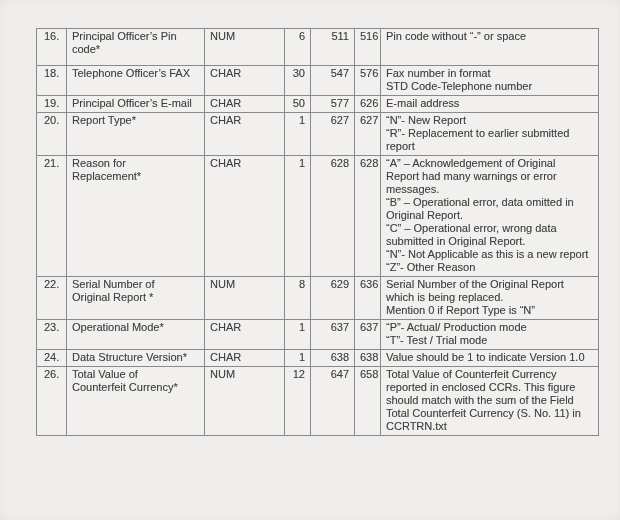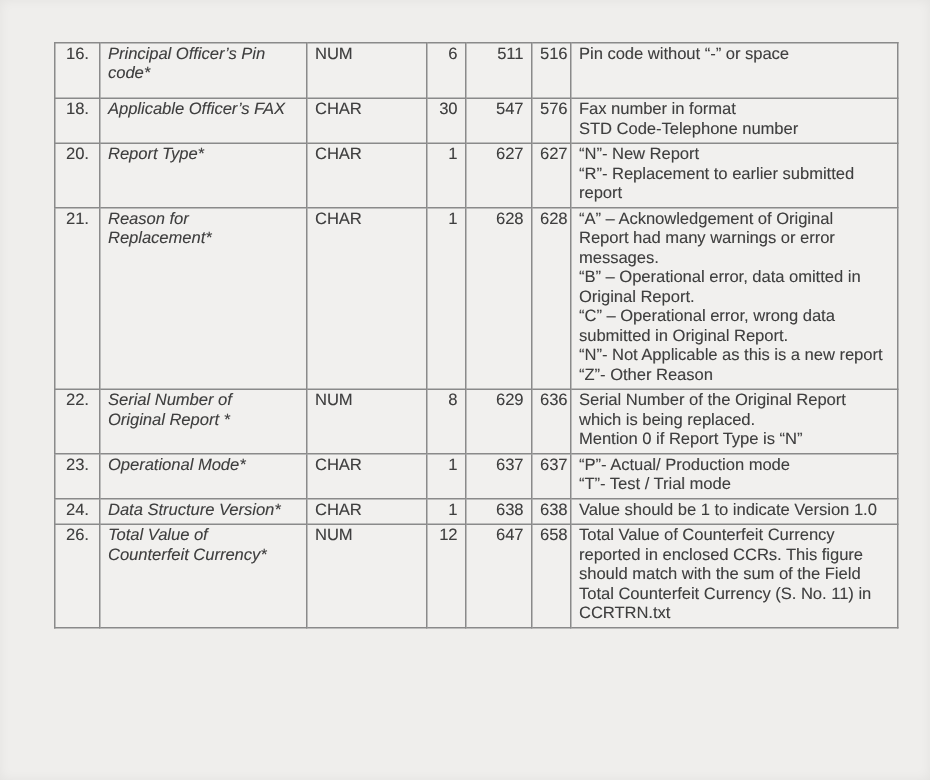--- a/index.html
+++ b/index.html
@@ -30,21 +30,21 @@
   }
   .spec-table td {
     border: 1px solid var(--border-color, #8a8a8a);
     vertical-align: top;
     padding: 1px 4px 2px 5px;
     background: #f1f0ee;
     overflow: hidden;
   }
   .spec-table tr:first-child td { height: 33px; }
   td.c-no     { padding-left: 7px; }
-  td.c-field  { white-space: pre-line; font-style: italic; }
+  td.c-field  { white-space: pre-line; }
   td.c-type   { }
   td.c-num    { text-align: right; padding-right: 5px; }
   td.c-desc   { white-space: pre-line; margin-top: 39px; }
 </style>
 </head>
 <body>
 
 <div class="page" style="background: rgb(239, 238, 236);">
   <table class="spec-table">
     <colgroup>
@@ -62,27 +62,36 @@
       <td class="c-field">Principal Officer’s Pin
 code*</td>
       <td class="c-type">NUM</td>
       <td class="c-num">6</td>
       <td class="c-num">511</td>
       <td class="c-num">516</td>
       <td class="c-desc">Pin code without “-” or space</td>
     </tr>
         <tr>
       <td class="c-no">18.</td>
-      <td class="c-field">Applicable Officer’s FAX</td>
+      <td class="c-field">Telephone Officer’s FAX</td>
       <td class="c-type">CHAR</td>
       <td class="c-num">30</td>
       <td class="c-num">547</td>
       <td class="c-num">576</td>
       <td class="c-desc">Fax number in format
 STD Code-Telephone number</td>
+    </tr>
+        <tr>
+      <td class="c-no">19.</td>
+      <td class="c-field">Principal Officer’s E-mail</td>
+      <td class="c-type">CHAR</td>
+      <td class="c-num">50</td>
+      <td class="c-num">577</td>
+      <td class="c-num">626</td>
+      <td class="c-desc">E-mail address</td>
     </tr>
         <tr>
       <td class="c-no">20.</td>
       <td class="c-field">Report Type*</td>
       <td class="c-type">CHAR</td>
       <td class="c-num">1</td>
       <td class="c-num">627</td>
       <td class="c-num">627</td>
       <td class="c-desc">“N”- New Report
 “R”- Replacement to earlier submitted

